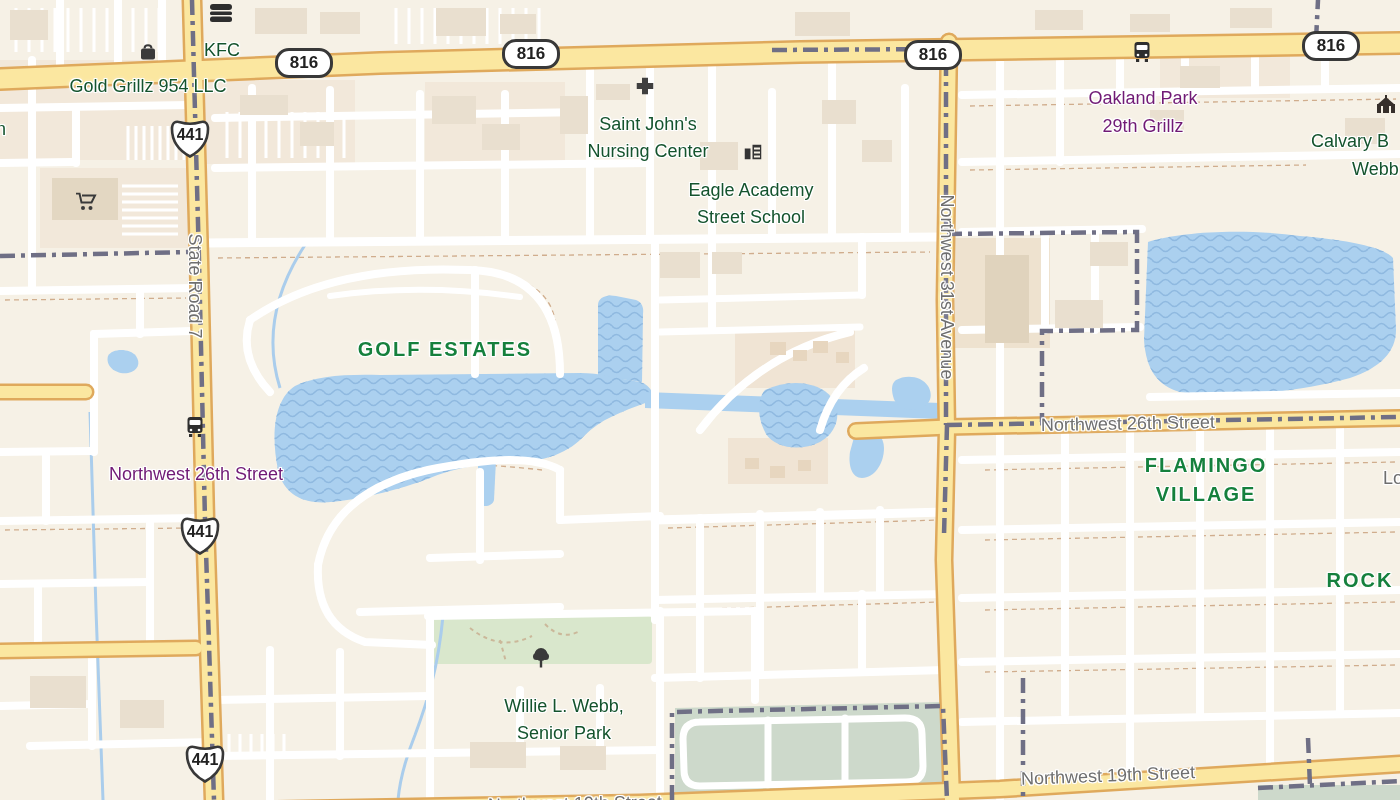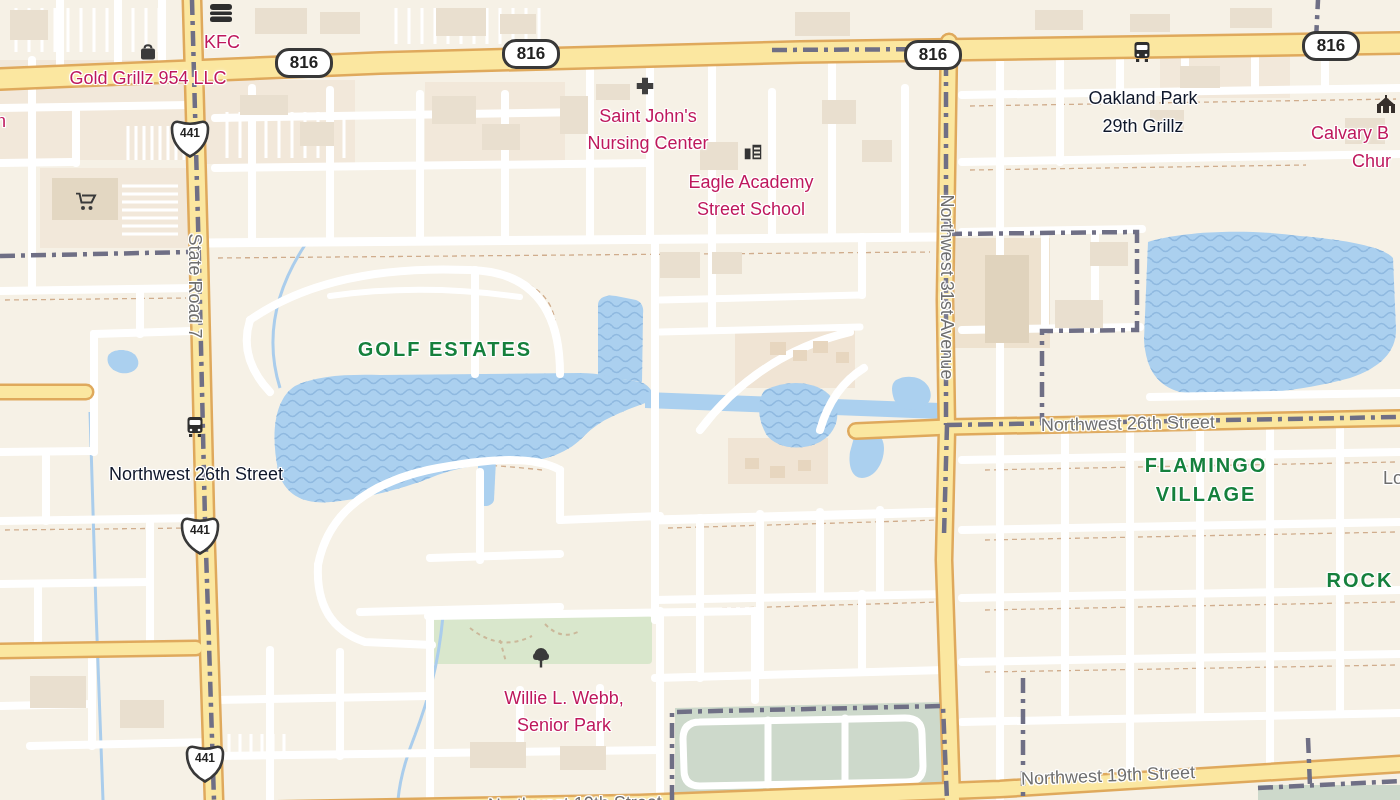--- a/index.html
+++ b/index.html
@@ -9,37 +9,37 @@
     font-family:"Liberation Sans","DejaVu Sans",sans-serif;
   }
   .map svg.base{position:absolute;left:0;top:0;}
   .lbl{
     position:absolute;white-space:nowrap;text-align:center;
     transform:translate(-50%,-50%);
     text-shadow:1px 0 0 #fff,-1px 0 0 #fff,0 1px 0 #fff,0 -1px 0 #fff,
       1px 1px 0 #fff,-1px -1px 0 #fff,1px -1px 0 #fff,-1px 1px 0 #fff,0 0 4px #fff;
   }
   .edge{transform:translate(0,-50%);text-align:left;}
-  .poi-t{font-size:18px;color:#be185d;line-height:27px;}
-  .transit-t{font-size:18px;color:#0f172a;line-height:28px;}
+  .poi-t{font-size:18px;color:#14532d;line-height:27px;margin-top:8px;}
+  .transit-t{font-size:18px;color:#701a75;line-height:28px;}
   .street-t{font-size:18px;color:#6f6f6f;}
   .hood-t{font-size:20px;color:#15803d;font-weight:700;letter-spacing:2px;line-height:29px;}
   .vert{transform:translate(-50%,-50%) rotate(90deg);}
   .picon{position:absolute;transform:translate(-50%,-50%);line-height:0;}
   .shield816{
     position:absolute;transform:translate(-50%,-50%);
     width:52px;height:24px;background:#fff;border:3px solid #383838;border-radius:14px;
     display:flex;align-items:center;justify-content:center;
     font-size:17px;font-weight:700;color:#222;
   }
   .shield441{position:absolute;transform:translate(-50%,-50%);width:46px;height:42px;}
   .shield441 svg{position:absolute;left:0;top:0;}
   .shield441 span{
     position:absolute;left:0;top:8px;width:46px;text-align:center;
-    font-size:12px;font-weight:700;color:#222;
+    font-size:16px;font-weight:700;color:#222;
   }
 </style>
 </head>
 <body>
 
 <div class="map">
 
   <svg class="base" width="1400" height="800" viewBox="0 0 1400 800">
     <defs>
       <pattern id="wv" width="36" height="22" patternUnits="userSpaceOnUse">
@@ -422,21 +422,21 @@
     <div>Eagle Academy</div>
     <div>Street School</div>
   </div>
 
   <div class="lbl transit-t" style="left:1143px;top:112px">
     <div>Oakland Park</div>
     <div>29th Grillz</div>
   </div>
 
   <div class="lbl poi-t edge" style="left:1311px;top:133px">Calvary B</div>
-  <div class="lbl poi-t edge" style="left:1352px;top:161px">Chur</div>
+  <div class="lbl poi-t edge" style="left:1352px;top:161px">Webb</div>
 
 
   <div class="lbl street-t vert" style="left:194px;top:286px">State Road 7</div>
   <div class="lbl street-t vert" style="left:946px;top:287px">Northwest 31st Avenue</div>
 
   <div class="lbl hood-t" style="left:445px;top:349px">GOLF ESTATES</div>
 
 
   <div class="lbl transit-t" style="left:196px;top:474px">
     <div>Northwest 26th Street</div>

